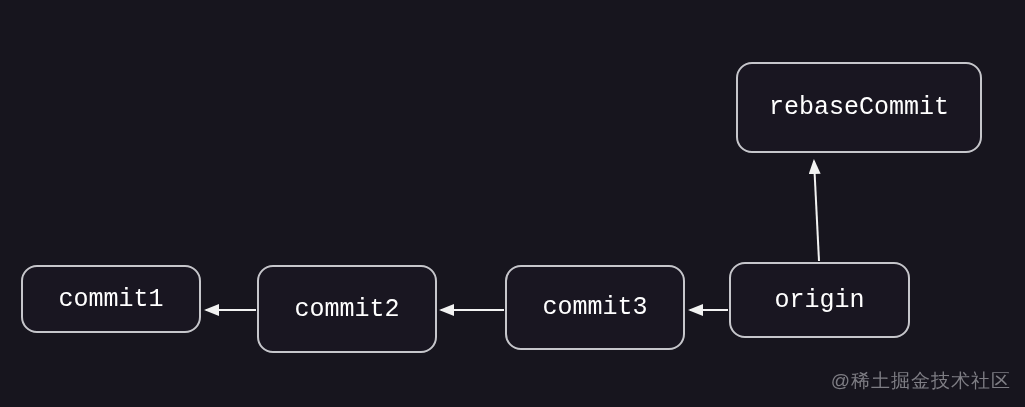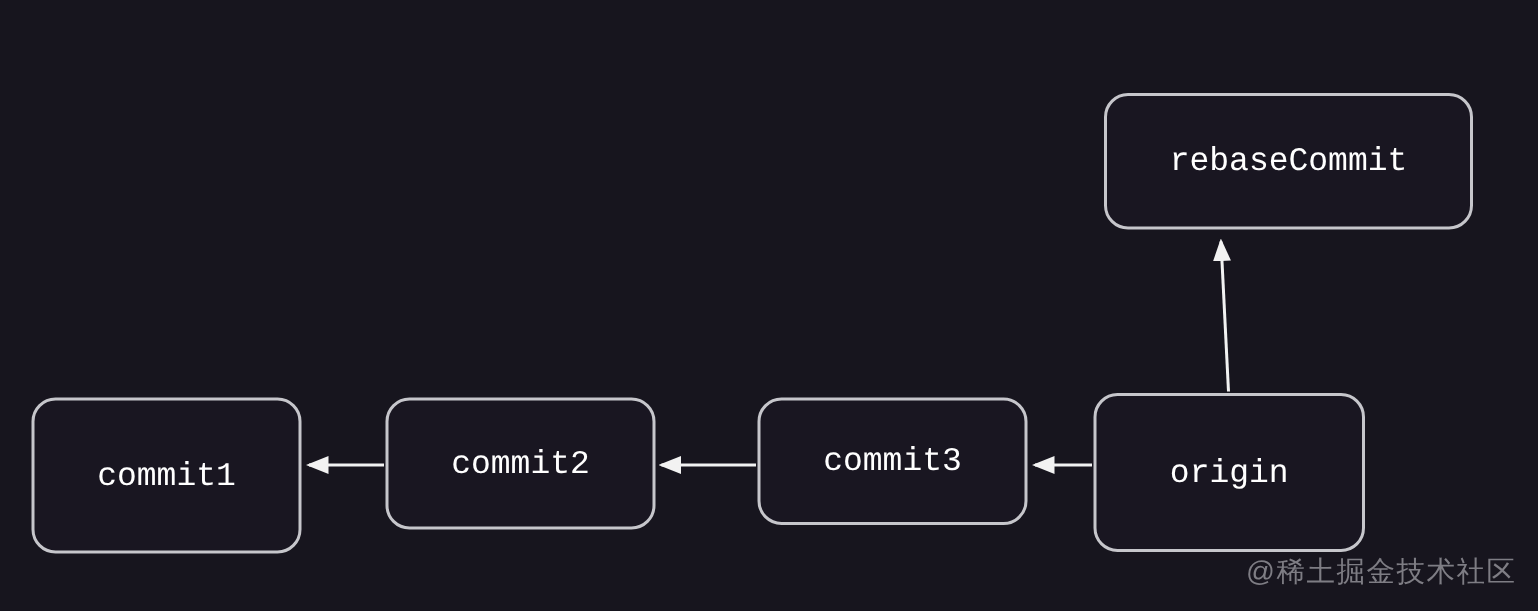--- a/index.html
+++ b/index.html
@@ -18,27 +18,27 @@
   .node {
     position: absolute;
     box-sizing: border-box;
     border: 2px solid #c6c6cb;
     border-radius: 16px;
     background: #191621;
     color: #ffffff;
     display: flex;
     align-items: center;
     justify-content: center;
-    font-size: 22px;
+    font-size: 25px;
     letter-spacing: 0px;
   }
-  .node-commit1 { left: 21px;  top: 265px; width: 180px; height: 104px; }
+  .node-commit1 { left: 21px;  top: 265px; width: 180px; height: 68px; }
   .node-commit2 { left: 257px; top: 265px; width: 180px; height: 88px; }
   .node-commit3 { left: 505px; top: 265px; width: 180px; height: 85px; }
-  .node-origin  { left: 729px; top: 262px; width: 181px; height: 106px; }
+  .node-origin  { left: 729px; top: 262px; width: 181px; height: 76px; }
   .node-rebase  { left: 736px; top: 62px;  width: 246px; height: 91px; }
   .edges {
     position: absolute;
     left: 0; top: 0;
     width: 1025px;
     height: 407px;
     pointer-events: none;
   }
   .watermark {
     position: absolute;

